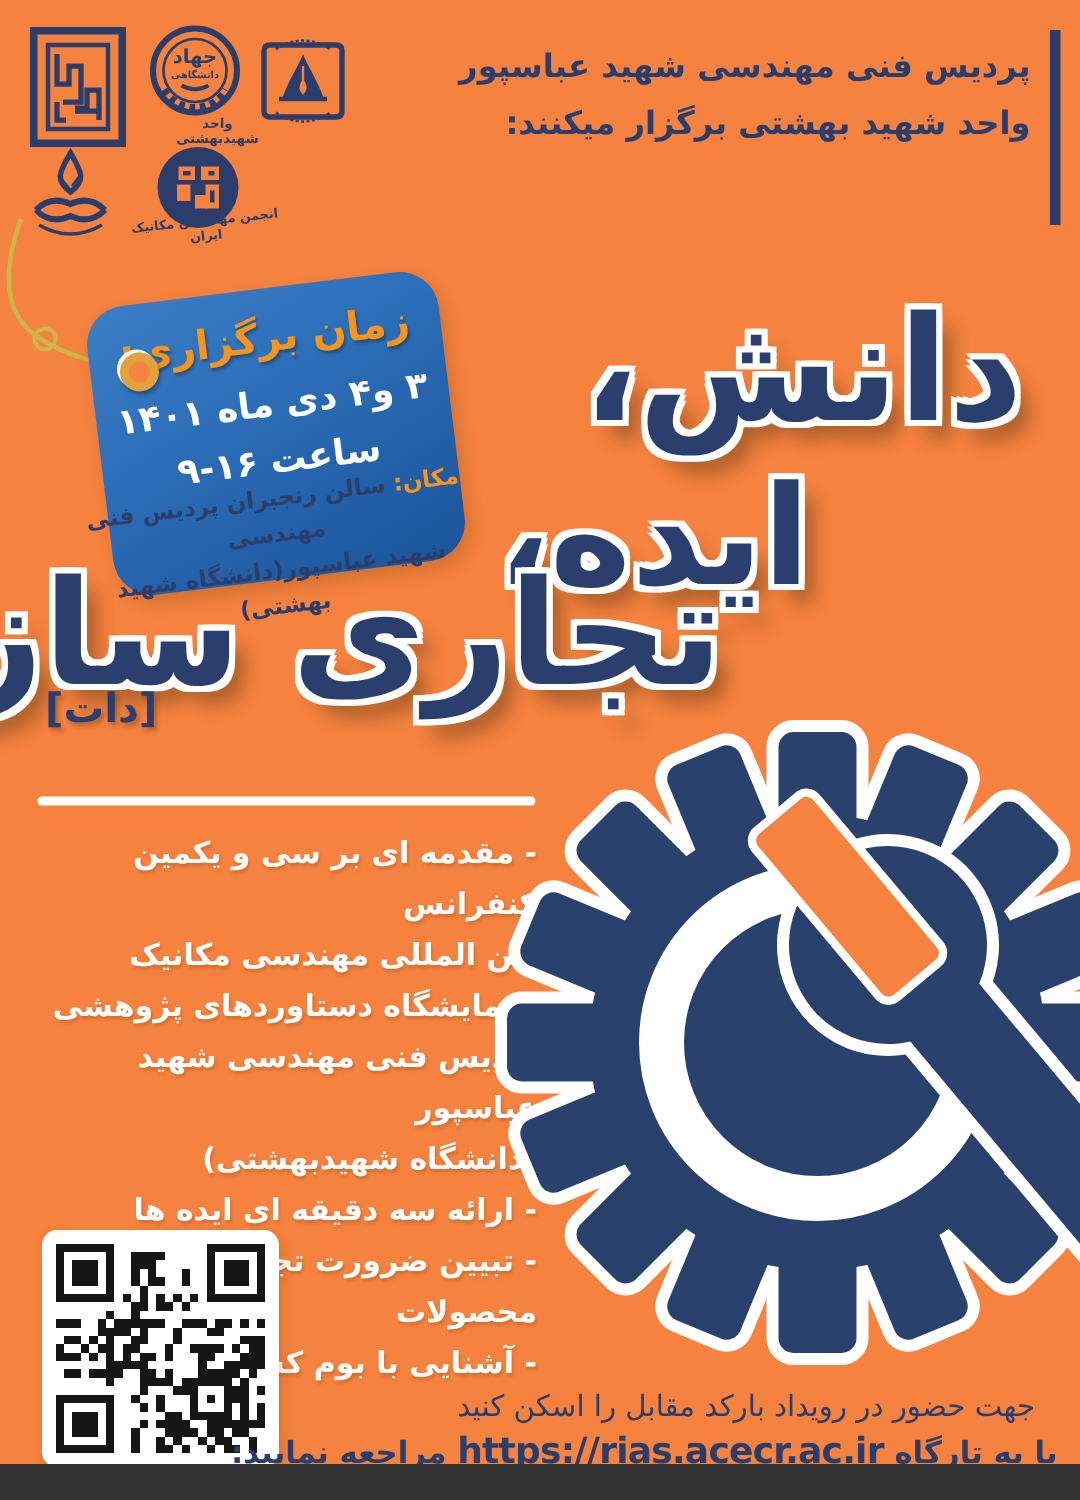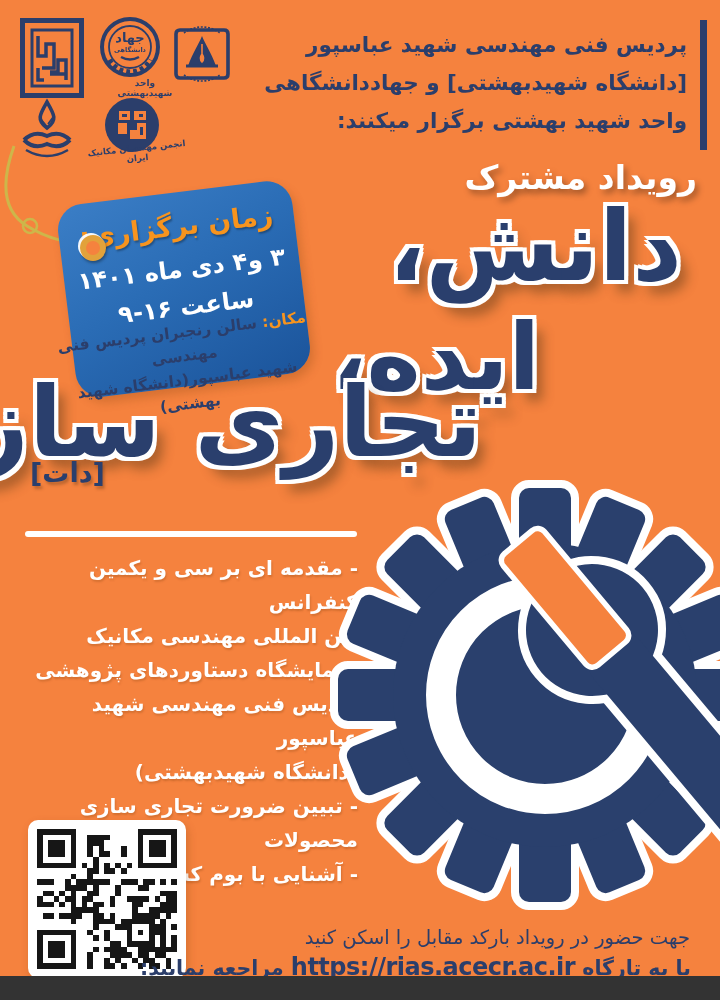--- a/index.html
+++ b/index.html
@@ -73,21 +73,21 @@
   .qr-card{
     left:28px; top:820px; width:158px; height:158px; background:#fff;
     border-radius:10px; box-shadow:2px 4px 8px rgba(120,60,10,.25);
     display:flex; align-items:center; justify-content:center;
   }
   .footer1{
     top:926px; right:30px; color:#2B3E6B; font-weight:normal; font-size:19.5px;
     direction:rtl; text-align:right;
   }
   .footer2{
-    top:953px; right:29px; color:#2B3E6B; font-weight:bold; font-size:20.5px;
+    top:953px; right:15px; color:#2B3E6B; font-weight:bold; font-size:20.5px;
     direction:rtl; text-align:right;
   }
   .footer2 .url{ font-size:24px; letter-spacing:-0.5px; }
   svg text{ font-family:"DejaVu Sans", sans-serif; }
 </style>
 </head>
 <body>
 
 <div class="poster">
 
@@ -137,21 +137,20 @@
       <rect x="19" y="18" width="5" height="3"></rect>
       <rect x="36" y="18" width="4" height="3"></rect>
       <rect x="37" y="31" width="3" height="8"></rect>
     </g>
   </svg>
   <div class="abs logo-caption" style="left:83px;top:143px;width:108px;font-size:8.5px;transform:rotate(-6deg)">انجمن مهندسان مکانیک ایران</div>
 
   <div class="abs org-bar"></div>
   <div class="abs org-block">
     <div>پردیس فنی مهندسی شهید عباسپور</div>
-    <div>[دانشگاه شهیدبهشتی] و جهاددانشگاهی</div>
     <div>واحد شهید بهشتی برگزار میکنند:</div>
   </div>
 
   <svg class="abs" style="left:0;top:140px" width="110" height="115" viewBox="0 0 110 115">
     <path d="M14 6 C 0 45 4 72 27 86 C 46 98 72 105 90 104" fill="none" stroke="#CDB64A" stroke-width="3"></path>
     <circle cx="30" cy="86" r="7" fill="none" stroke="#CDB64A" stroke-width="2.6"></circle>
   </svg>
 
   <div class="abs tag">
     <div class="tag-heading">زمان برگزاری:</div>
@@ -161,33 +160,33 @@
   <div class="abs grommet"></div>
 
   <div class="abs location">
     <div>
       <span class="loc-label">مکان:</span>
       <span>سالن رنجبران پردیس فنی مهندسی</span>
     </div>
     <div>شهید عباسپور(دانشگاه شهید بهشتی)</div>
   </div>
 
-  <div class="abs kicker">رویداد مشترک</div>
   <div class="abs big-title t2">ایده،</div>
   <div class="abs big-title t1">دانش،</div>
   <div class="abs big-title t3">تجاری سازی</div>
   <div class="abs acronym">[دات]</div>
   <div class="abs rule"></div>
 
   <div class="abs bullets">
     <div>- مقدمه ای بر سی و یکمین کنفرانس</div>
     <div>بین المللی مهندسی مکانیک</div>
     <div>- نمایشگاه دستاوردهای پژوهشی</div>
     <div>پردیس فنی مهندسی شهید عباسپور</div>
     <div>(دانشگاه شهیدبهشتی)</div>
+    <div>- ارائه سه دقیقه ای ایده ها</div>
     <div>- تبیین ضرورت تجاری سازی محصولات</div>
     <div>- آشنایی با بوم کسب و کار</div>
   </div>
 
   <svg class="abs" style="left:325px;top:468px" width="395" height="450" viewBox="325 468 395 450">
     <g id="gear-halo" fill="#2A406D" stroke="#FFFFFF" stroke-width="16" stroke-linejoin="round">
         <rect x="519" y="488" width="52" height="70" rx="10" transform="rotate(0 545 695)"></rect>
         <rect x="519" y="488" width="52" height="70" rx="10" transform="rotate(22.5 545 695)"></rect>
         <rect x="519" y="488" width="52" height="70" rx="10" transform="rotate(45 545 695)"></rect>
         <rect x="519" y="488" width="52" height="70" rx="10" transform="rotate(67.5 545 695)"></rect>

